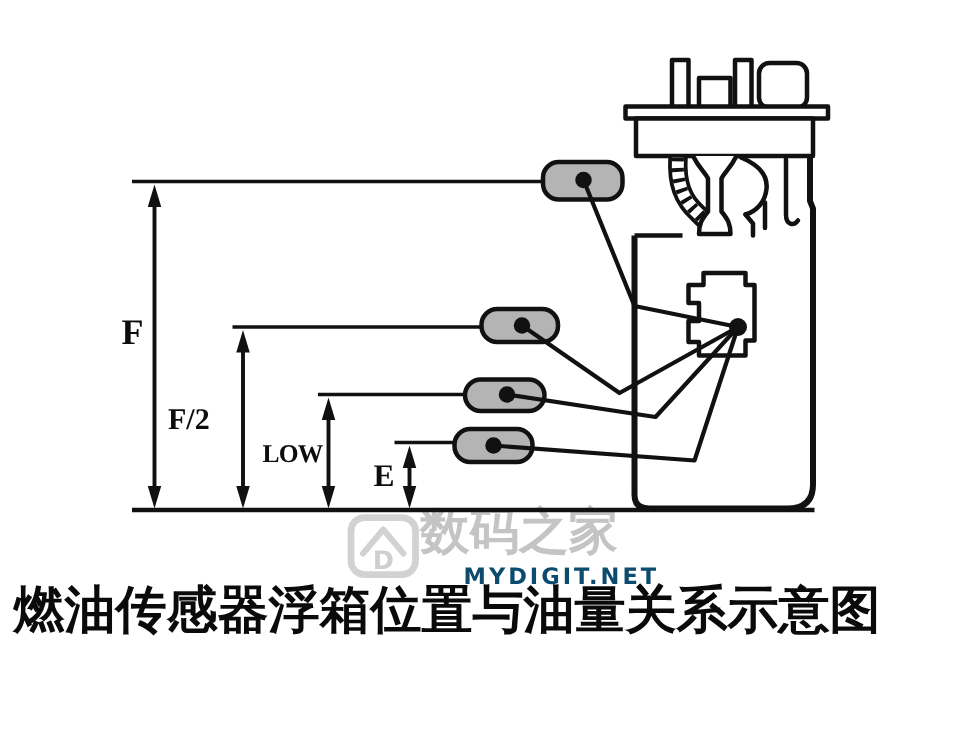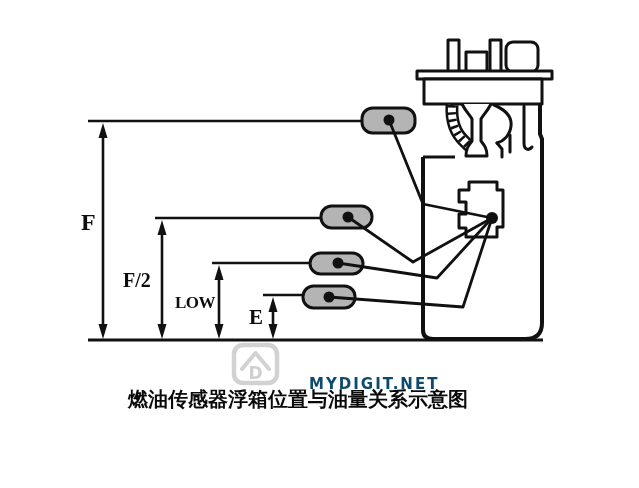--- a/index.html
+++ b/index.html
@@ -16,36 +16,37 @@
   }
   .wm-domain{
     position:absolute;left:281px;top:377px;
     font-family:"DejaVu Sans","Liberation Sans",sans-serif;
     font-size:15px;font-weight:bold;line-height:1;color:#0c4a6e;letter-spacing:2px;margin-left:28px;
   }
   
   .lvl-label{position:absolute;color:#0d0d0d;font-weight:bold;line-height:1;
     font-family:"Liberation Serif","DejaVu Serif",serif;}
   .lvl-0{left:81px;top:210px;font-size:24px;}
-  .lvl-1{left:123px;top:270px;font-size:20px;}
+  .lvl-1{left:112px;top:270px;font-size:20px;}
   .lvl-2{left:175px;top:294px;font-size:17px;letter-spacing:-0.5px;}
   .lvl-3{left:249px;top:307px;font-size:21px;}
   
   .caption{
     position:absolute;left:0;top:388px;width:596px;text-align:center;
-    font-size:20px;font-weight:600;color:#0a0a0a;line-height:1.15;
+    font-size:34px;font-weight:600;color:#0a0a0a;line-height:1.15;
     font-family:"Liberation Serif","DejaVu Serif",serif;
   }
   svg{display:block;}
   .part{fill:#ffffff;stroke:#111111;stroke-width:3;stroke-linejoin:round;}
 </style>
 </head>
 <body>
 
 <div class="layer">
+  <div class="wm-brand">数码之家</div>
   <div class="wm-domain">MYDIGIT.NET</div>
 </div>
 
 <svg class="layer" id="dwg" width="639" height="488" viewBox="0 0 639 488">
 
   <g stroke="#d2d2d2" fill="none" stroke-linejoin="round" stroke-linecap="round">
     <rect x="234" y="345" width="43" height="38" rx="9" stroke-width="4.5"></rect>
     <path d="M242,369 L255.5,353 L269,369" stroke-width="4"></path>
     <text x="255.5" y="379" text-anchor="middle" stroke="none" fill="#cfcfcf" font-family="DejaVu Sans, Liberation Sans, sans-serif" font-size="17" font-weight="bold">D</text>
   </g>

